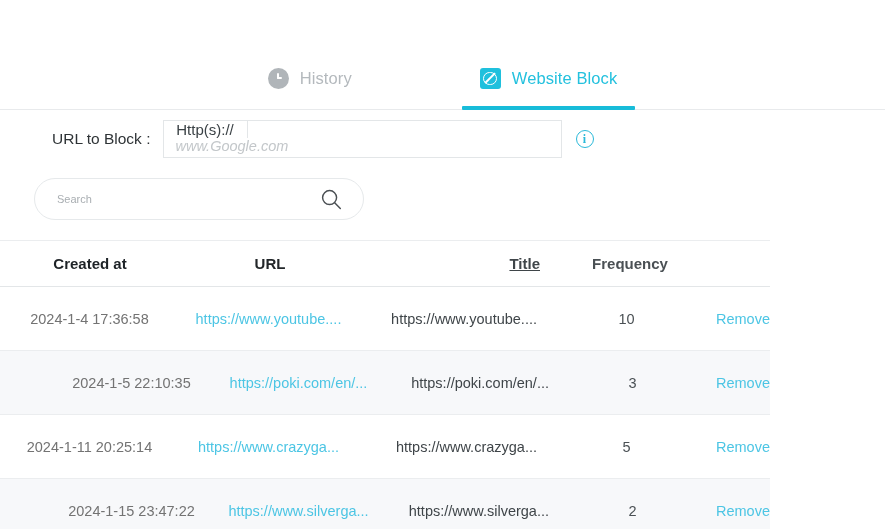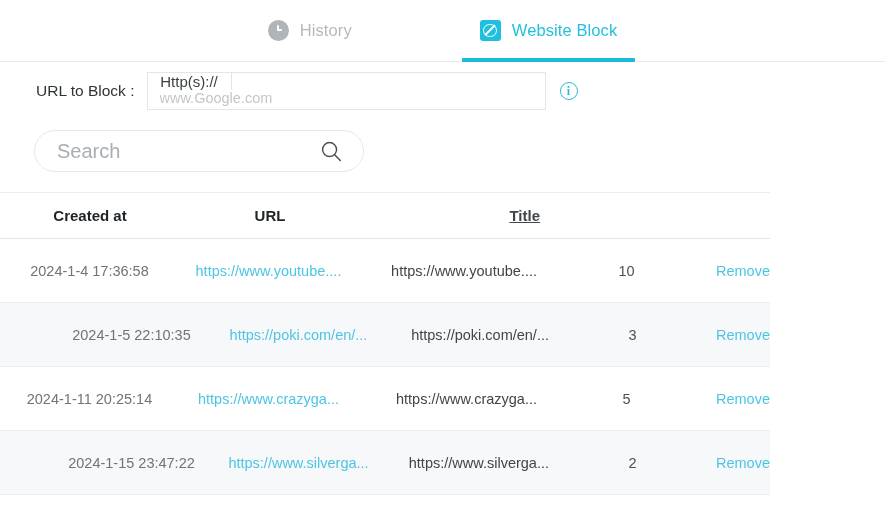--- a/index.html
+++ b/index.html
@@ -15,20 +15,21 @@
   
   .tabbar {
     position: relative;
     height: 62px;
     display: flex;
     align-items: center;
     justify-content: center;
     gap: 120px;
     border-bottom: 1px solid #e8eaec;
     background: #fff;
+    margin-top: 48px;
   }
   .tab {
     position: relative;
     display: flex;
     align-items: center;
     gap: 11px;
     height: 62px;
     padding: 0 4px;
     cursor: pointer;
   }
@@ -67,42 +68,42 @@
   .ico-block .slash {
     position: absolute; left: 9.6px; top: 3.3px;
     width: 1.9px; height: 14.4px; background: #ffffff;
     transform: rotate(45deg); transform-origin: center;
   }
 
   
   .url-row {
     display: flex; align-items: center;
     height: 58px;
-    padding-left: 36px;
+    padding-left: 52px;
   }
   .url-label {
     font-size: 15.5px; color: #2e3336;
     margin-right: 12px; white-space: nowrap;
   }
   .url-field {
     display: flex; align-items: stretch;
     height: 38px; background: #fff;
     border: 1px solid #e3e6e8;
     flex-direction: column;
   }
   .url-prefix {
     display: flex; align-items: center; justify-content: center;
     width: 84px; font-size: 15px; color: #3a4145;
     border-right: 1px solid #e3e6e8;
   }
   .url-input {
     width: 397px; border: 0; outline: none;
     font-family: "Liberation Sans", sans-serif;
     font-size: 14.5px; color: #3a4145;
-    padding: 0 12px; background: transparent;
+    padding: 0 12px; background: transparent; font-style: italic;
   }
   .url-input::placeholder { color: #c3c7ca; }
   .create-btn {
     width: 110px; height: 38px;
     border: 0; background: #b9bcbe; color: #ffffff;
     font-family: "Liberation Sans", sans-serif;
     font-size: 14.5px; cursor: pointer;
   }
   .info-icon {
     width: 18px; height: 18px; border-radius: 50%;
@@ -118,21 +119,21 @@
   .search-wrap { padding: 10px 0 0 34px; }
   .search-box {
     position: relative;
     width: 330px; height: 42px;
     border: 1px solid #e6e9eb; border-radius: 21px;
     display: flex; align-items: center; background: #fff;
   }
   .search-input {
     border: 0; outline: none; background: transparent;
     font-family: "Liberation Sans", sans-serif;
-    font-size: 20px; color: #3a4145;
+    font-size: 11px; color: #3a4145;
     padding: 0 46px 0 22px; width: 100%;
   }
   .search-input::placeholder { color: #a9aeb2; }
   .ico-search {
     position: absolute; right: 20px; top: 9px;
     width: 23px; height: 23px;
   }
 
   
   .table { width: 770px; margin-top: 20px; }
@@ -214,20 +215,21 @@
       </svg>
     </div>
   </div>
 
   <div class="table">
 
     <div class="trow thead">
       <div class="c-created">Created at</div>
       <div class="c-url">URL</div>
       <div class="c-title">Title</div>
+      <div class="c-freq">Frequency</div>
       <div class="c-action"></div>
     </div>
 
     <div class="trow">
       <div class="c-created">2024-1-4 17:36:58</div>
       <div class="c-url"><a class="link">https://www.youtube....</a></div>
       <div class="c-title"><span class="cell-ellipsis">https://www.youtube....</span></div>
       <div class="c-freq">10</div>
       <div class="c-action"><a class="remove-link">Remove</a></div>
     </div>

